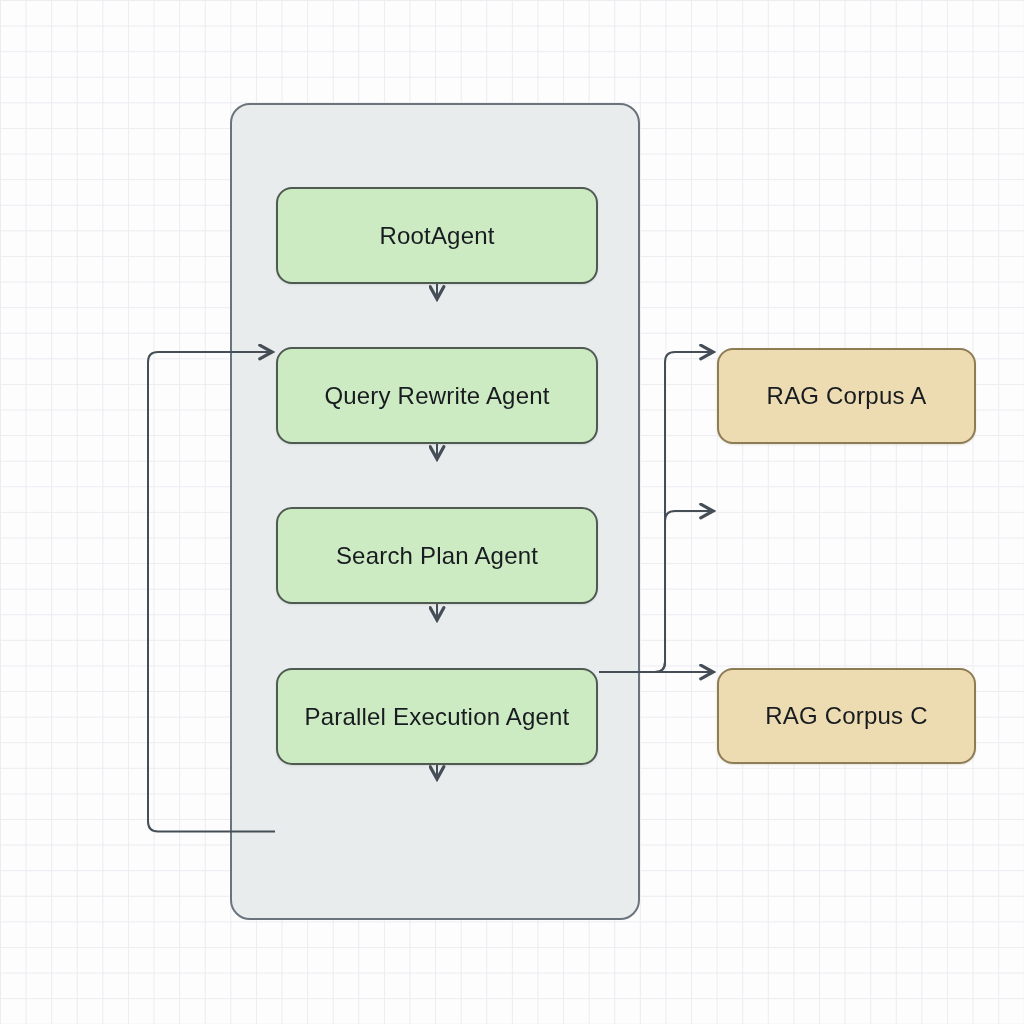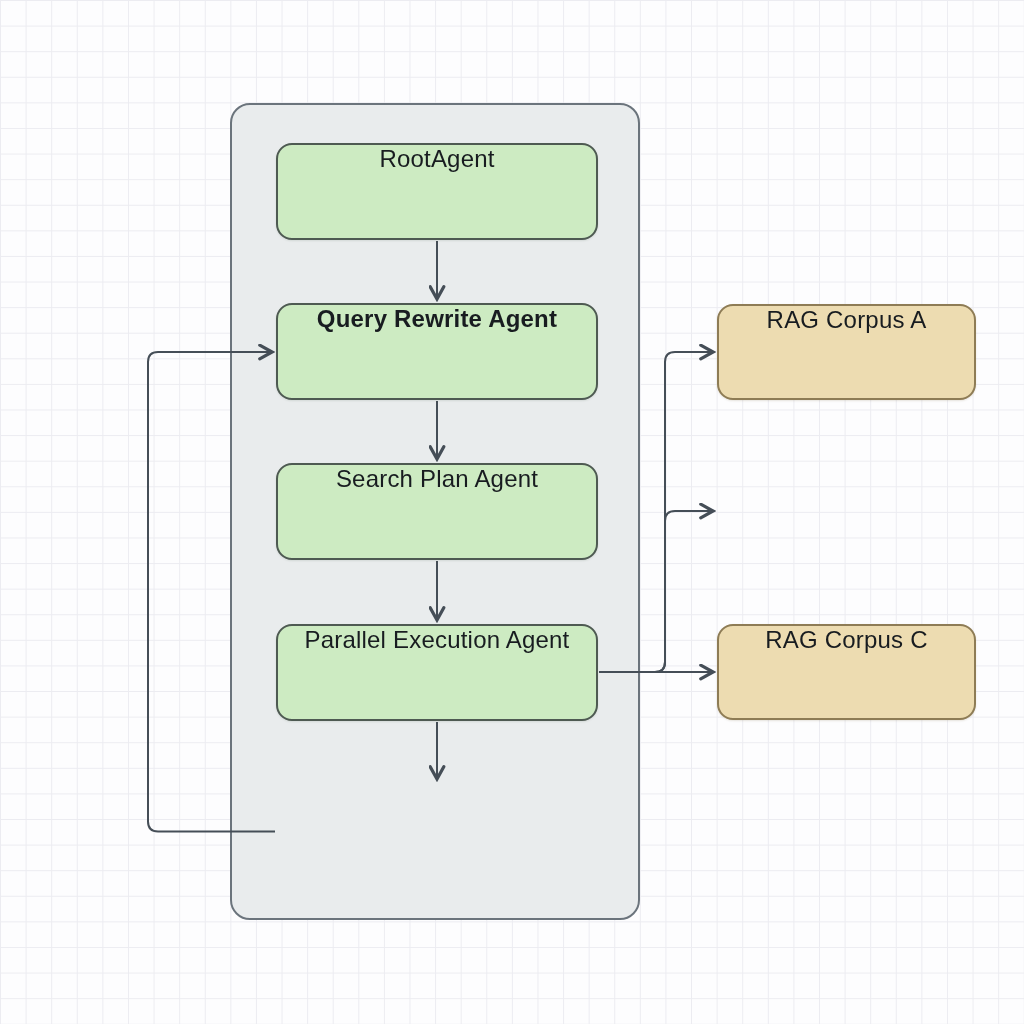--- a/index.html
+++ b/index.html
@@ -33,46 +33,48 @@
   .edges {
     position: absolute;
     left: 0;
     top: 0;
     pointer-events: none;
   }
   .node {
     position: absolute;
     box-sizing: border-box;
     display: flex;
+    align-items: center;
     justify-content: center;
     text-align: center;
     font-size: 24px;
     color: #181c20;
     letter-spacing: 0.2px;
+    margin-top: 44px;
   }
   .agent {
     left: 276px;
     width: 322px;
     height: 97px;
     background: #cdebc2;
     border: 2px solid #4e5a52;
     border-radius: 16px;
     box-shadow: 0 1px 2px rgba(60, 80, 60, 0.12);
   }
   .corpus {
     left: 717px;
     width: 259px;
     height: 96px;
     background: #eddcb1;
     border: 2px solid #8e7c55;
     border-radius: 16px;
     box-shadow: 0 1px 2px rgba(110, 90, 40, 0.15);
   }
   .agent-root   { top: 143px; }
-  .agent-qra    { top: 303px; font-weight: bold; }
+  .agent-qra    { top: 303px; }
   .agent-spa    { top: 463px; }
   .agent-pea    { top: 624px; }
   .agent-ra     { top: 783px; }
   .corpus-a     { top: 304px; }
   .corpus-b     { top: 463px; }
   .corpus-c     { top: 624px; }
 </style>
 </head>
 <body>
 

